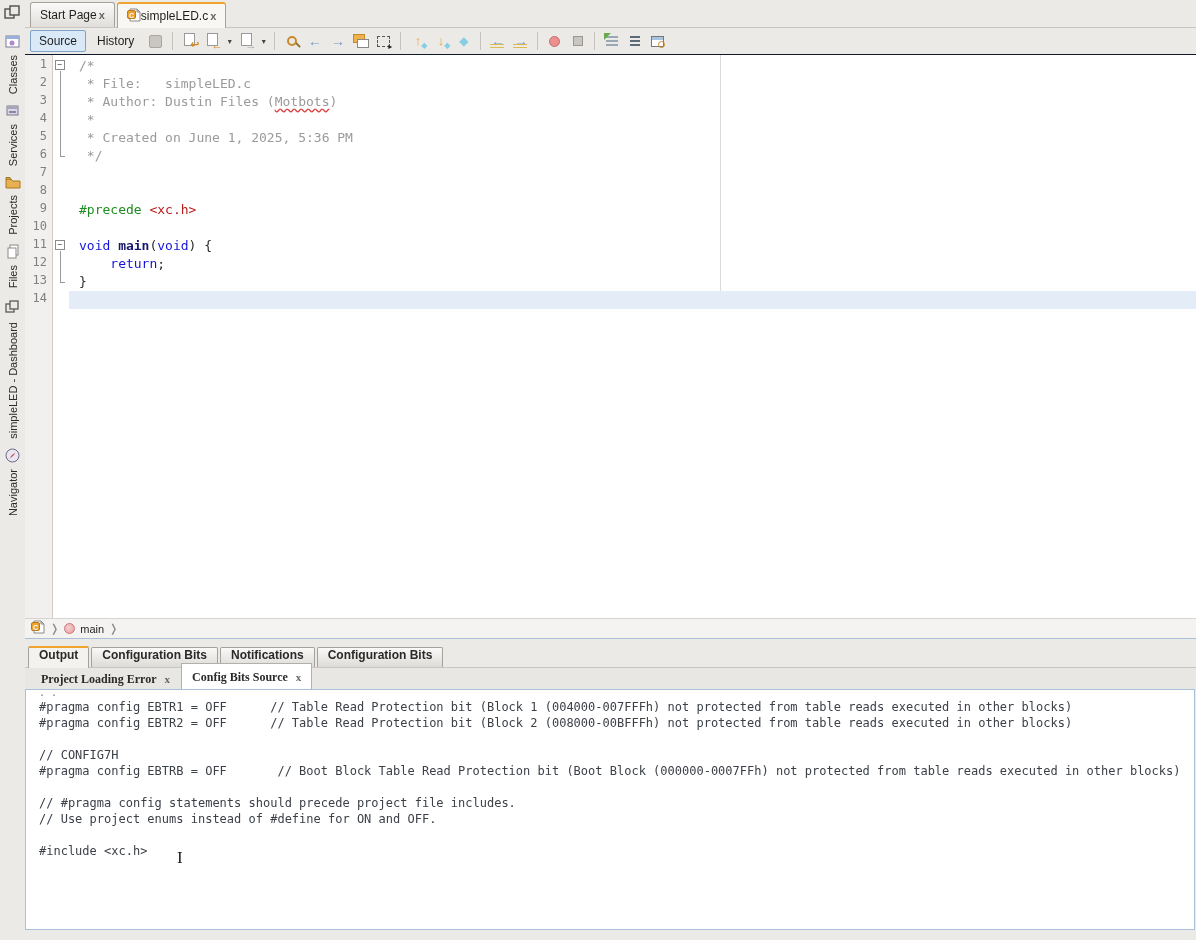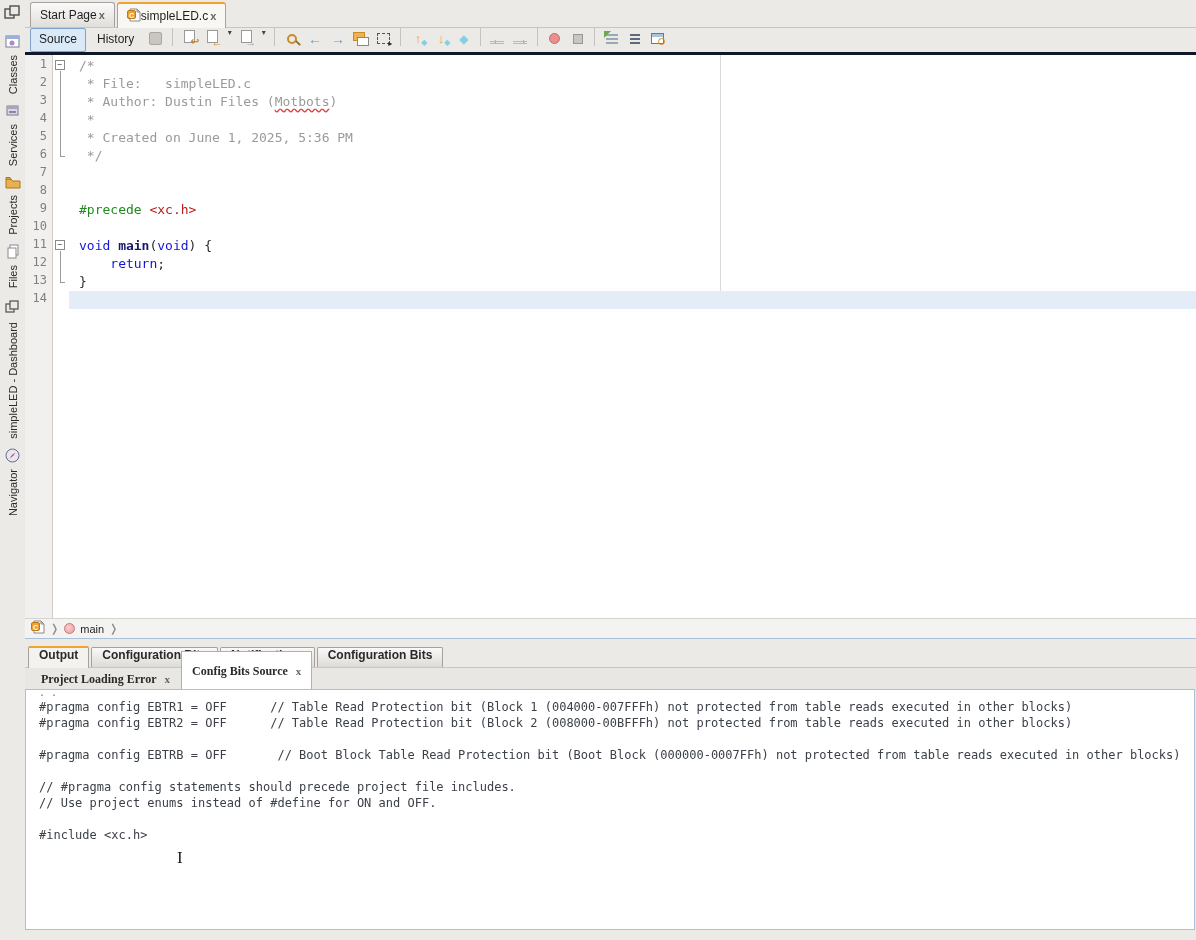--- a/index.html
+++ b/index.html
@@ -12,21 +12,21 @@
   .corner { position:absolute; left:4px; top:5px; width:18px; height:16px; }
 
   
   .tabbar { position:absolute; left:25px; top:0; right:0; height:28px; display:flex; align-items:flex-end; padding-left:5px; border-bottom:1px solid #C9C6C2; background:#ECEAE7; }
   .etab { height:23px; display:flex; align-items:center; gap:0; padding:12px 9px; border:1px solid #A5A29E; border-bottom:none; background:linear-gradient(#FBFAF9,#E0DEDA); margin-right:2px; border-radius:3px 3px 0 0; cursor:default; }
   .etab .lbl { font-size:12px; color:#1f1f1f; }
   .etab.sel { background:#F9F7F4; border-top:2px solid #EFA42E; margin-bottom:-1px; height:25px; }
   .tab-close { font-size:11px; font-weight:bold; color:#666; padding-left:2px; cursor:pointer; }
 
   
-  .toolbar { position:absolute; left:25px; top:28px; right:0; height:27px; background:#ECEAE7; border-bottom:3px solid #0f172a; display:flex; padding-left:5px; gap:2px; }
+  .toolbar { position:absolute; left:25px; top:28px; right:0; height:27px; background:#ECEAE7; border-bottom:1px solid #0f172a; display:flex; align-items:center; padding-left:5px; gap:2px; }
   .tbtn { font-size:12px; color:#1f1f1f; padding:3px 8px; border-radius:2px; border:1px solid transparent; cursor:pointer; }
   .tbtn.sel { background:#D9E9F8; border-color:#7EA2C8; }
   .tsep { width:1px; height:18px; background:#C6C3BF; margin:0 4px; }
   .tbico { position:relative; width:21px; height:21px; display:flex; align-items:center; justify-content:center; cursor:pointer; font-size:13px; }
   .caret { width:9px; font-size:8px; color:#444; cursor:pointer; text-align:center; }
   .doc { position:absolute; left:5px; top:2px; width:11px; height:13px; background:#fff; border:1px solid #999; }
   .ov { position:absolute; right:1px; bottom:1px; font-size:11px; font-weight:bold; color:#D4881F; }
   .gray { color:#A5A29D !important; }
   .blue-ar { color:#6E96C8; font-weight:bold; font-size:14px; }
   .or-ar { color:#E8A33D; font-weight:bold; font-size:13px; line-height:10px; }
@@ -78,21 +78,21 @@
   .chev { color:#8a8a8a; font-weight:bold; font-size:11px; }
   .mdot { width:11px; height:11px; border-radius:50%; background:radial-gradient(circle at 40% 40%, #F6CFCF, #E89B9B); border:1px solid #C87878; }
   .crumb-lbl { font-size:11px; color:#1f1f1f; }
 
   
   .outer-tabs { position:absolute; left:25px; top:646px; right:0; height:22px; background:#ECEAE7; border-bottom:1px solid #C9C6C2; display:flex; align-items:flex-end; padding-left:3px; }
   .otab { height:20px; display:flex; align-items:center; gap:5px; padding:0 10px; border:1px solid #A5A29E; border-bottom:none; background:linear-gradient(#FAF9F8,#DDDBD7); margin-right:2px; font-weight:bold; font-size:12px; color:#2a2a2a; border-radius:2px 2px 0 0; cursor:pointer;flex-direction:column; }
   .otab.sel { background:#F4F2EF; border-top:2px solid #EFA42E; margin-bottom:-1px; height:22px; }
   .inner-tabs { position:absolute; left:25px; top:668px; right:0; height:21px; background:#E9E7E4; display:flex; align-items:flex-end; padding-left:5px; }
   .itab { height:20px; display:flex; align-items:center; gap:6px; padding:0 10px; font-weight:bold; font-size:12px; color:#2a2a2a; border:1px solid transparent; cursor:pointer;font-family:Liberation Serif, serif; }
-  .itab.sel { background:#fff; border:1px solid #B3B0AC; border-bottom:none; margin-bottom:-1px; height:39px; }
+  .itab.sel { background:#fff; border:1px solid #B3B0AC; border-bottom:none; margin-bottom:-1px; height:27px; }
 
   .output { position:absolute; left:25px; top:689px; right:1px; height:241px; background:#fff; border:1px solid #A9C0D8; overflow:hidden; }
   .partial { height:7px; overflow:hidden; font:10px/5px "DejaVu Sans Mono",monospace; color:#777; padding-left:13px; }
   .otext { padding:2px 0 0 13px; font:12px/16px "DejaVu Sans Mono",monospace; color:#3C4148; }
   .oline { white-space:pre; min-height:16px; }
   .ibeam { position:absolute; left:151px; top:158px; font-family:"Liberation Serif","DejaVu Serif",serif; font-size:17px; color:#1c1c1c; }
 
   .statusstrip { position:absolute; left:0; top:930px; right:0; height:10px; background:#ECEAE7; }
 </style>
 </head>
@@ -329,20 +329,21 @@
       <span class="tab-close">x</span>
     </div>
   </div>
 
   <div class="output">
     <div class="partial">. .</div>
     <div class="otext">
         <div class="oline">#pragma config EBTR1 = OFF      // Table Read Protection bit (Block 1 (004000-007FFFh) not protected from table reads executed in other blocks)</div>
         <div class="oline">#pragma config EBTR2 = OFF      // Table Read Protection bit (Block 2 (008000-00BFFFh) not protected from table reads executed in other blocks)</div>
         <div class="oline"></div>
+        <div class="oline">// CONFIG7H</div>
         <div class="oline">#pragma config EBTRB = OFF       // Boot Block Table Read Protection bit (Boot Block (000000-0007FFh) not protected from table reads executed in other blocks)</div>
         <div class="oline"></div>
         <div class="oline">// #pragma config statements should precede project file includes.</div>
         <div class="oline">// Use project enums instead of #define for ON and OFF.</div>
         <div class="oline"></div>
         <div class="oline">#include &lt;xc.h&gt;</div>
       </div>
     <span class="ibeam">I</span>
   </div>
 

